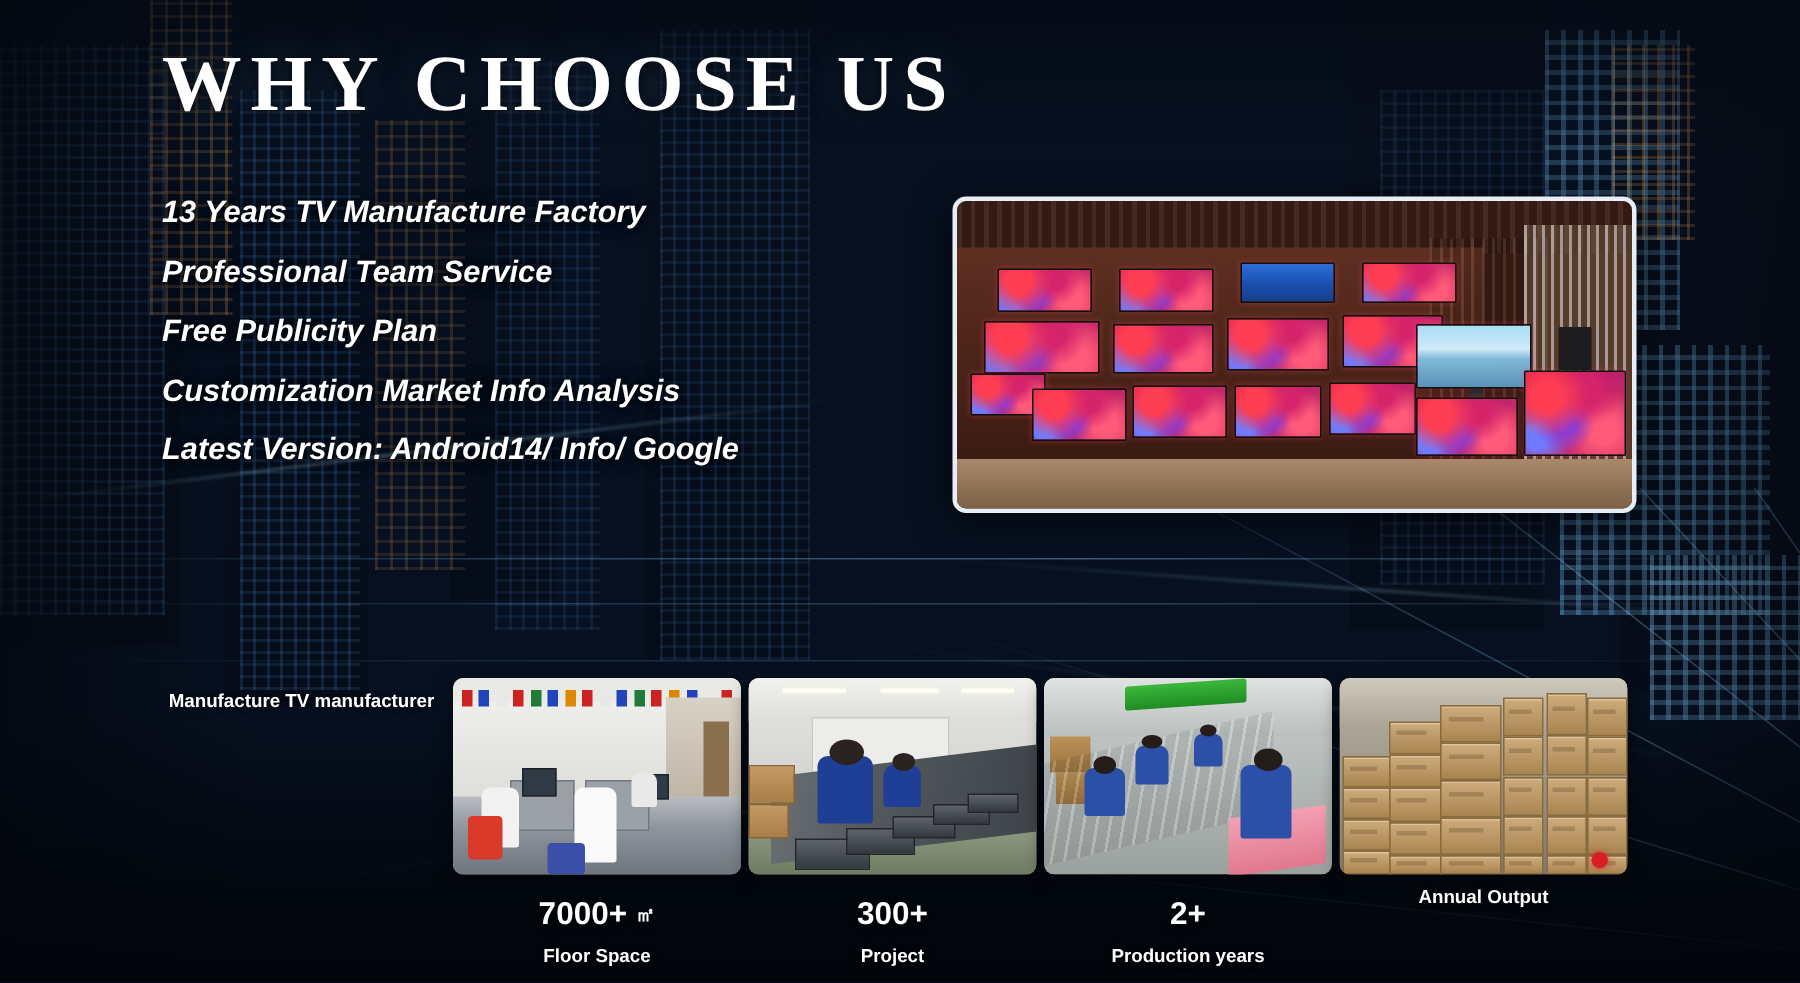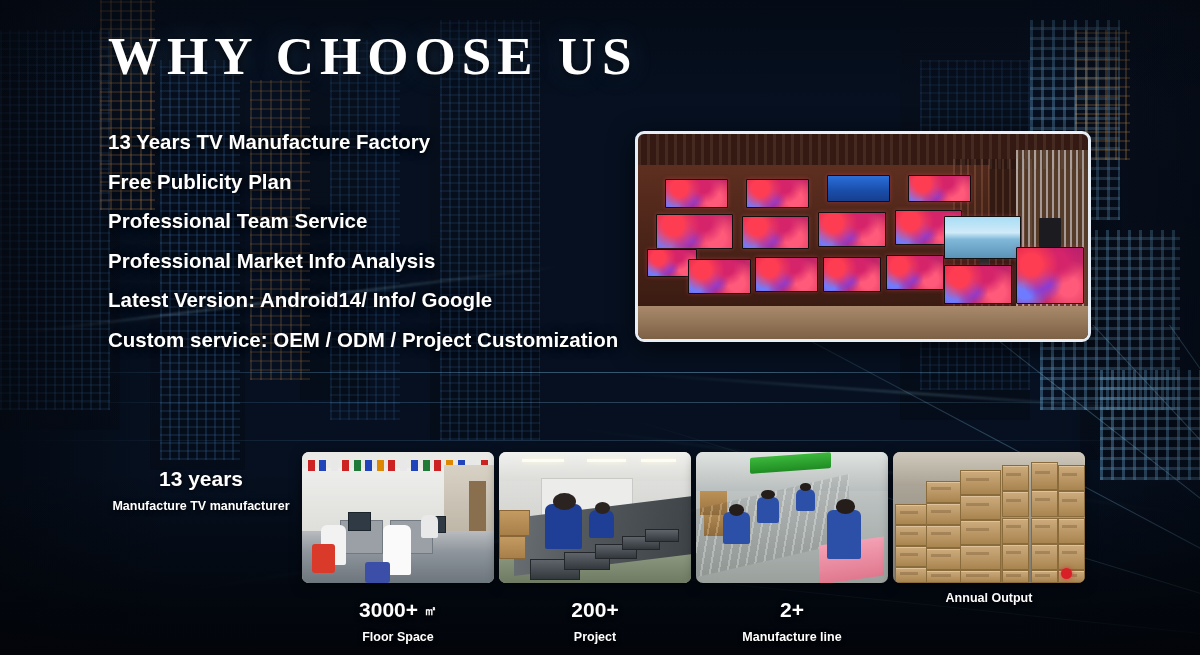--- a/index.html
+++ b/index.html
@@ -86,20 +86,21 @@
     letter-spacing:6px;
     color:#ffffff;
     text-shadow:0 2px 10px rgba(0,0,0,.75), 0 0 26px rgba(120,190,255,.22);
     white-space:nowrap;
   }
 
   
   .features {
     position:absolute; left:108px; top:122px;
     list-style:none;
+    font-style:italic;
   }
   .features li {
     font-size:20.5px;
     font-weight:700;
     color:#ffffff;
     line-height:39.5px;
     white-space:nowrap;
     text-shadow:0 1px 5px rgba(0,0,0,.85), 0 0 12px rgba(0,0,0,.5);
   }
 
@@ -340,25 +341,24 @@
     <div class="glowstreak" style="left:150px;top:540px;width:700px;transform:rotate(-9deg);opacity:.35;"></div>
     <div class="glowstreak" style="left:560px;top:470px;width:640px;transform:rotate(8deg);opacity:.3;"></div>
 
     <div class="vignette"></div>
   </div>
 
   <div class="title">WHY  CHOOSE  US</div>
 
   <ul class="features">
     <li>13 Years TV Manufacture Factory</li>
+    <li>Professional Team Service</li>
     <li>Free Publicity Plan</li>
-    <li>Professional Team Service</li>
-    <li>Professional Market Info Analysis</li>
+    <li>Customization Market Info Analysis</li>
     <li>Latest Version: Android14/ Info/ Google</li>
-    <li>Custom service: OEM / ODM / Project Customization</li>
   </ul>
 
   <div class="hero">
     <div class="hero-inner">
       <div class="hero-ceiling"></div>
       <div class="hero-wall"></div>
       <div class="hero-wall-right"></div>
       <div class="hero-curtain"></div>
       <div class="hero-floor"></div>
 
@@ -384,23 +384,20 @@
       <div class="tv" style="left:68%;top:64%;width:15%;height:19%;"></div>
       <div class="tv" style="left:84%;top:55%;width:15%;height:28%;"></div>
 
       <div class="tv-stand" style="left:89%;top:41%;width:5%;height:14%;background:#1c1c20;"></div>
     </div>
   </div>
 
   <div class="stats">
 
     <div class="stat">
-      <div class="stat-num">
-        <span>13 years</span><span class="unit"></span>
-      </div>
       <div class="stat-label">Manufacture TV manufacturer</div>
     </div>
 
     <div class="stat">
       <div class="thumb">
         <div class="t2-wall"></div>
         <div class="t2-ceil"></div>
         <div class="t2-flags">
           <i style="left:3%;background:#cc2222;"></i>
             <i style="left:9%;background:#2244bb;"></i>
@@ -426,21 +423,21 @@
         <div class="t2-cub" style="left:46%;"></div>
         <div class="t2-mon" style="left:24%;bottom:40%;width:12%;height:14%;"></div>
         <div class="t2-mon" style="left:64%;bottom:38%;width:11%;height:13%;"></div>
         <div class="t2-person" style="left:10%;bottom:14%;width:13%;height:30%;background:#f2f2f2;"></div>
         <div class="t2-person" style="left:42%;bottom:6%;width:15%;height:38%;background:#fafafa;"></div>
         <div class="t2-person" style="left:62%;bottom:34%;width:9%;height:18%;background:#e9e9e9;"></div>
         <div class="t2-chair" style="left:5%;bottom:8%;width:12%;height:22%;"></div>
         <div class="t2-chair" style="left:33%;bottom:0;width:13%;height:16%;background:#3b4fa8;"></div>
       </div>
       <div class="stat-num">
-        <span>3000+</span>
+        <span>7000+</span>
         <span class="unit">㎡</span>
       </div>
       <div class="stat-label">Floor Space</div>
     </div>
 
     <div class="stat">
       <div class="thumb">
         <div class="t3-wall"></div>
         <div class="t3-ceil"></div>
         <div class="t3-lamp" style="left:12%;width:22%;"></div>
@@ -455,21 +452,21 @@
         <div class="t3-panel" style="left:64%;bottom:25%;width:20%;height:11%;"></div>
         <div class="t3-panel" style="left:76%;bottom:31%;width:18%;height:10%;"></div>
         <div class="t3-worker" style="left:24%;top:40%;width:19%;height:34%;"></div>
         <div class="t3-head" style="left:28%;top:31%;width:12%;height:13%;"></div>
         <div class="t3-worker" style="left:47%;top:44%;width:13%;height:22%;"></div>
         <div class="t3-head" style="left:50%;top:38%;width:8%;height:9%;"></div>
         <div class="t3-box" style="left:0;top:44%;width:16%;height:20%;"></div>
         <div class="t3-box" style="left:0;top:64%;width:14%;height:18%;"></div>
       </div>
       <div class="stat-num">
-        <span>200+</span><span class="unit"></span>
+        <span>300+</span><span class="unit"></span>
       </div>
       <div class="stat-label">Project</div>
     </div>
 
     <div class="stat">
       <div class="thumb">
         <div class="t4-wall"></div>
         <div class="t4-roof"></div>
         <div class="t4-green-roof"></div>
         <div class="t4-box" style="left:2%;top:30%;width:14%;height:18%;"></div>
@@ -481,21 +478,21 @@
         <div class="t4-worker" style="left:32%;top:34%;width:11%;height:20%;"></div>
         <div class="t4-head" style="left:34%;top:29%;width:7%;height:7%;"></div>
         <div class="t4-worker" style="left:52%;top:28%;width:10%;height:17%;"></div>
         <div class="t4-head" style="left:54%;top:24%;width:6%;height:6%;"></div>
         <div class="t4-worker" style="left:68%;top:44%;width:18%;height:38%;"></div>
         <div class="t4-head" style="left:73%;top:36%;width:10%;height:11%;"></div>
       </div>
       <div class="stat-num">
         <span>2+</span><span class="unit"></span>
       </div>
-      <div class="stat-label">Manufacture line</div>
+      <div class="stat-label">Production years</div>
     </div>
 
     <div class="stat">
       <div class="thumb">
         <div class="t5-bg"></div>
         <div class="t5-back"></div>
 
         <div class="t5-box" style="left:1%;top:40%;width:17%;height:16%;"></div>
         <div class="t5-box" style="left:1%;top:56%;width:17%;height:16%;"></div>
         <div class="t5-box" style="left:1%;top:72%;width:17%;height:16%;"></div>

